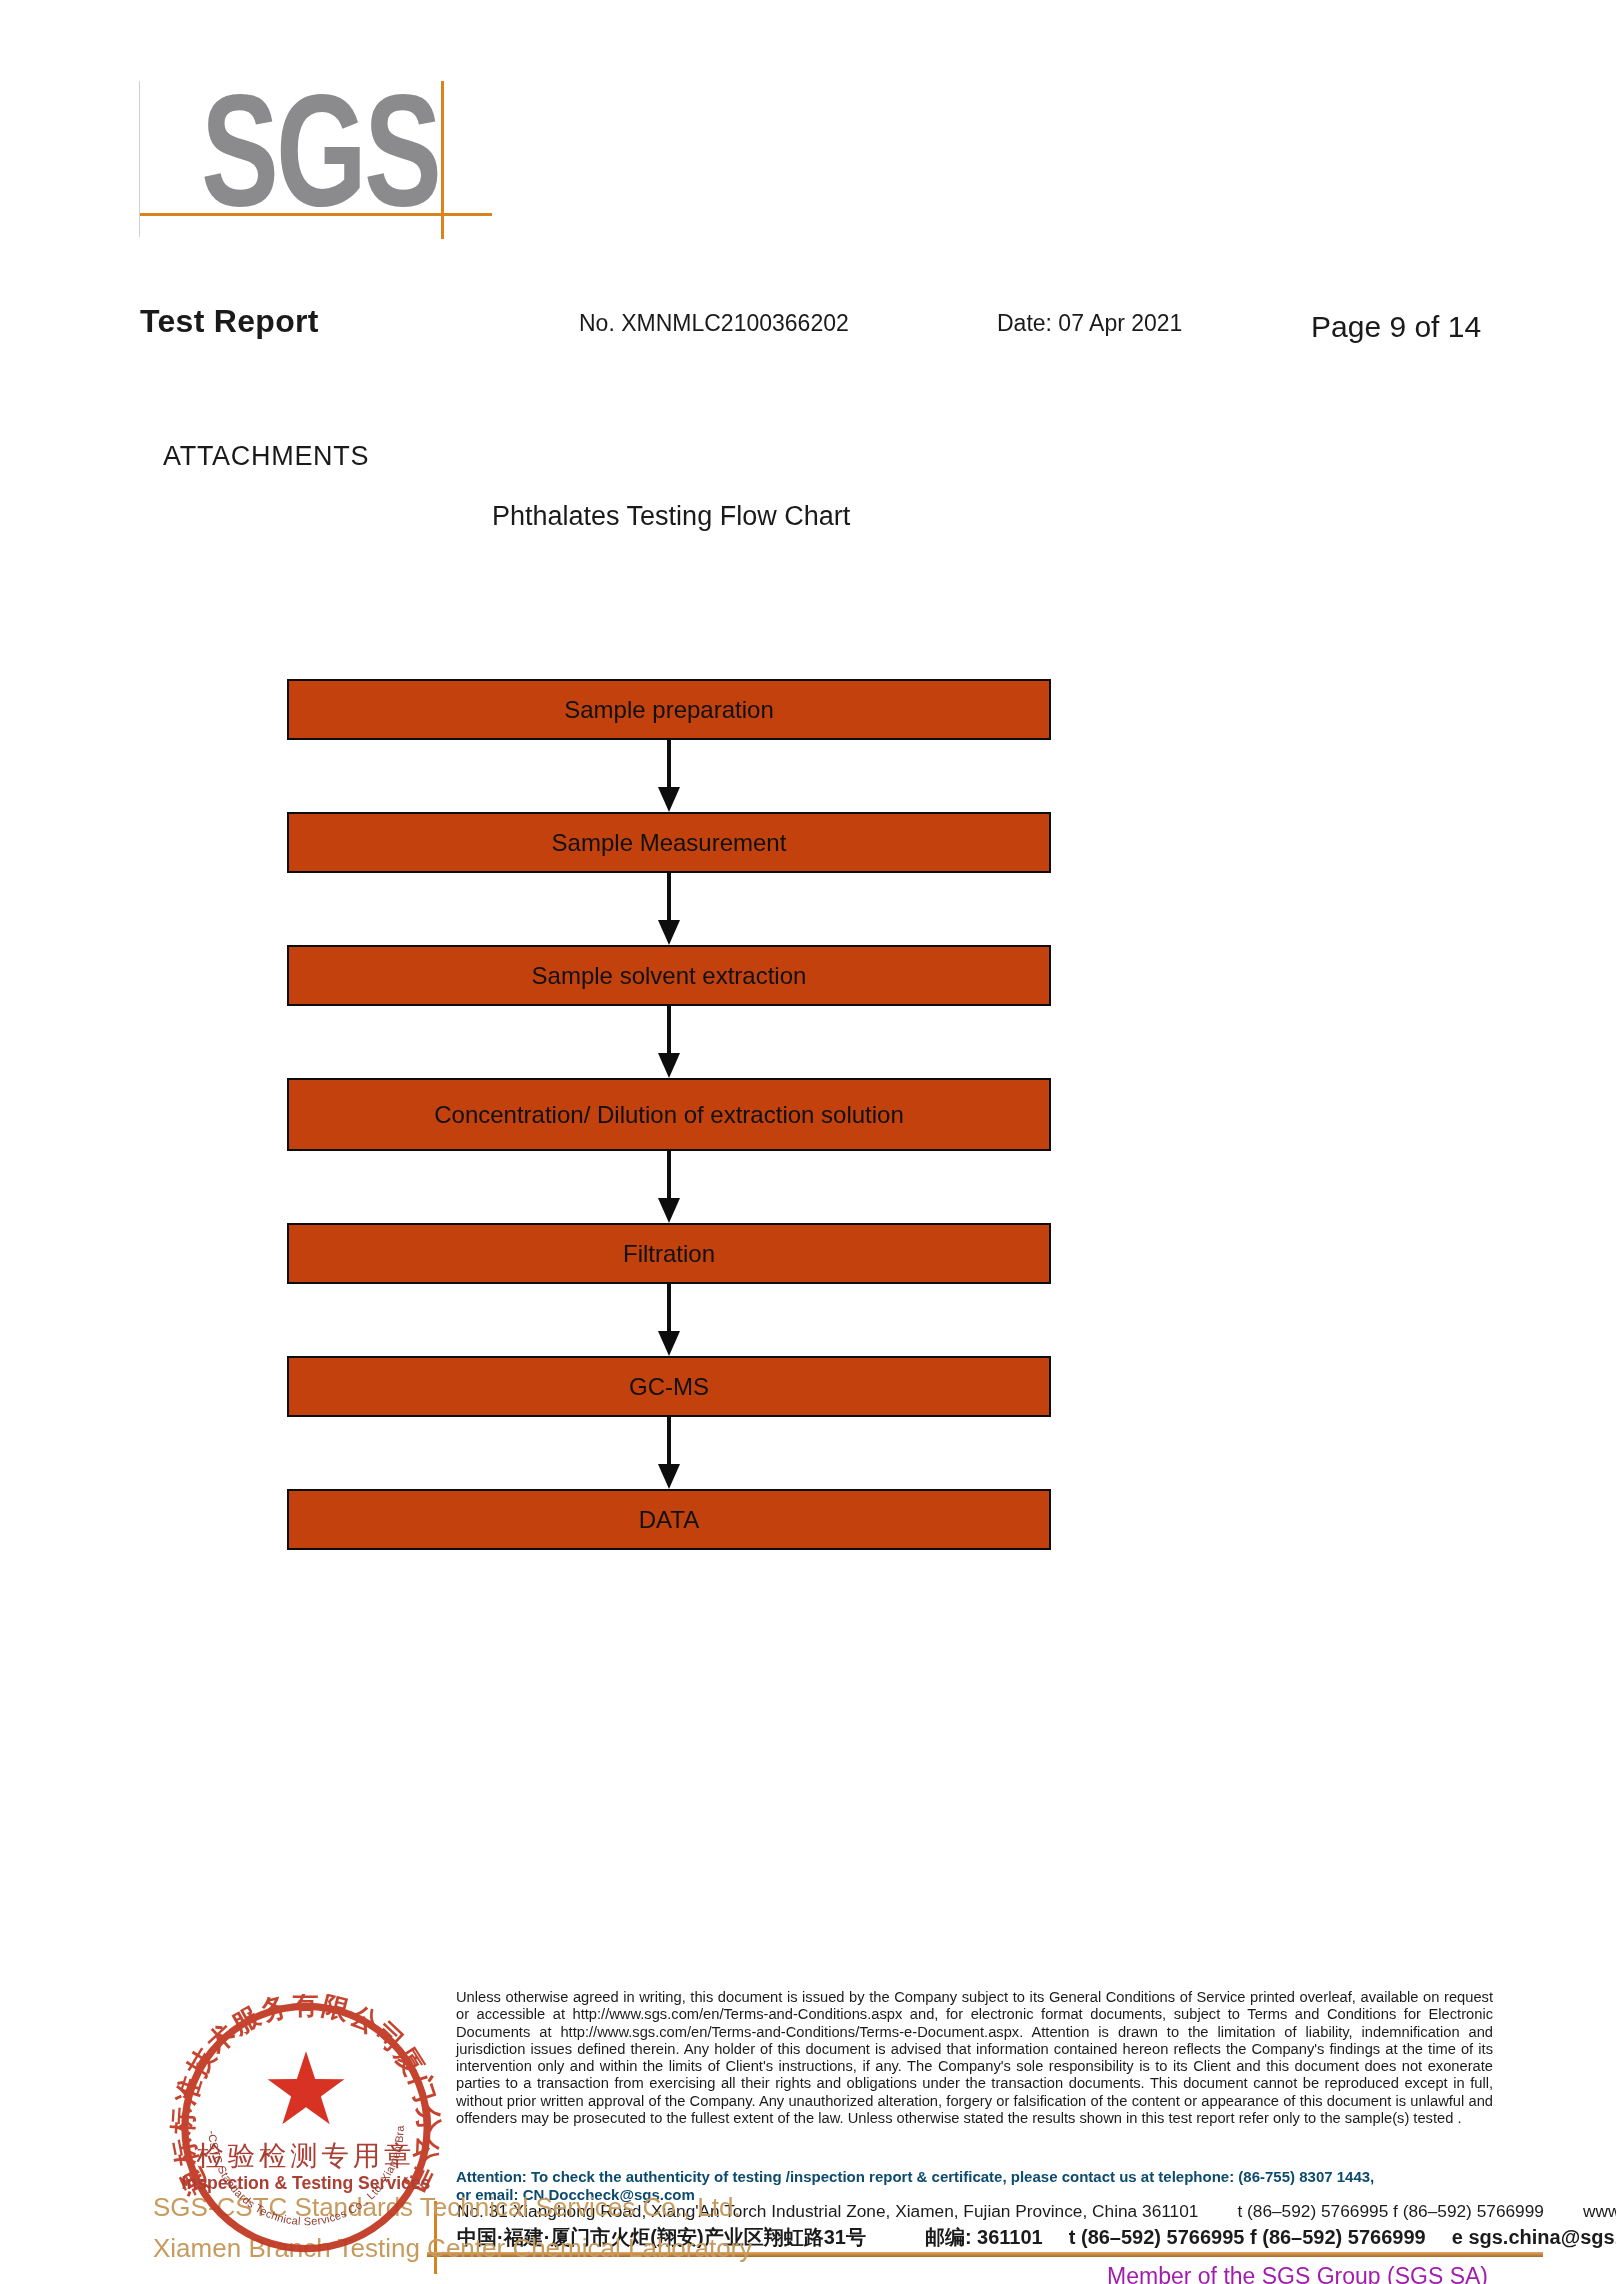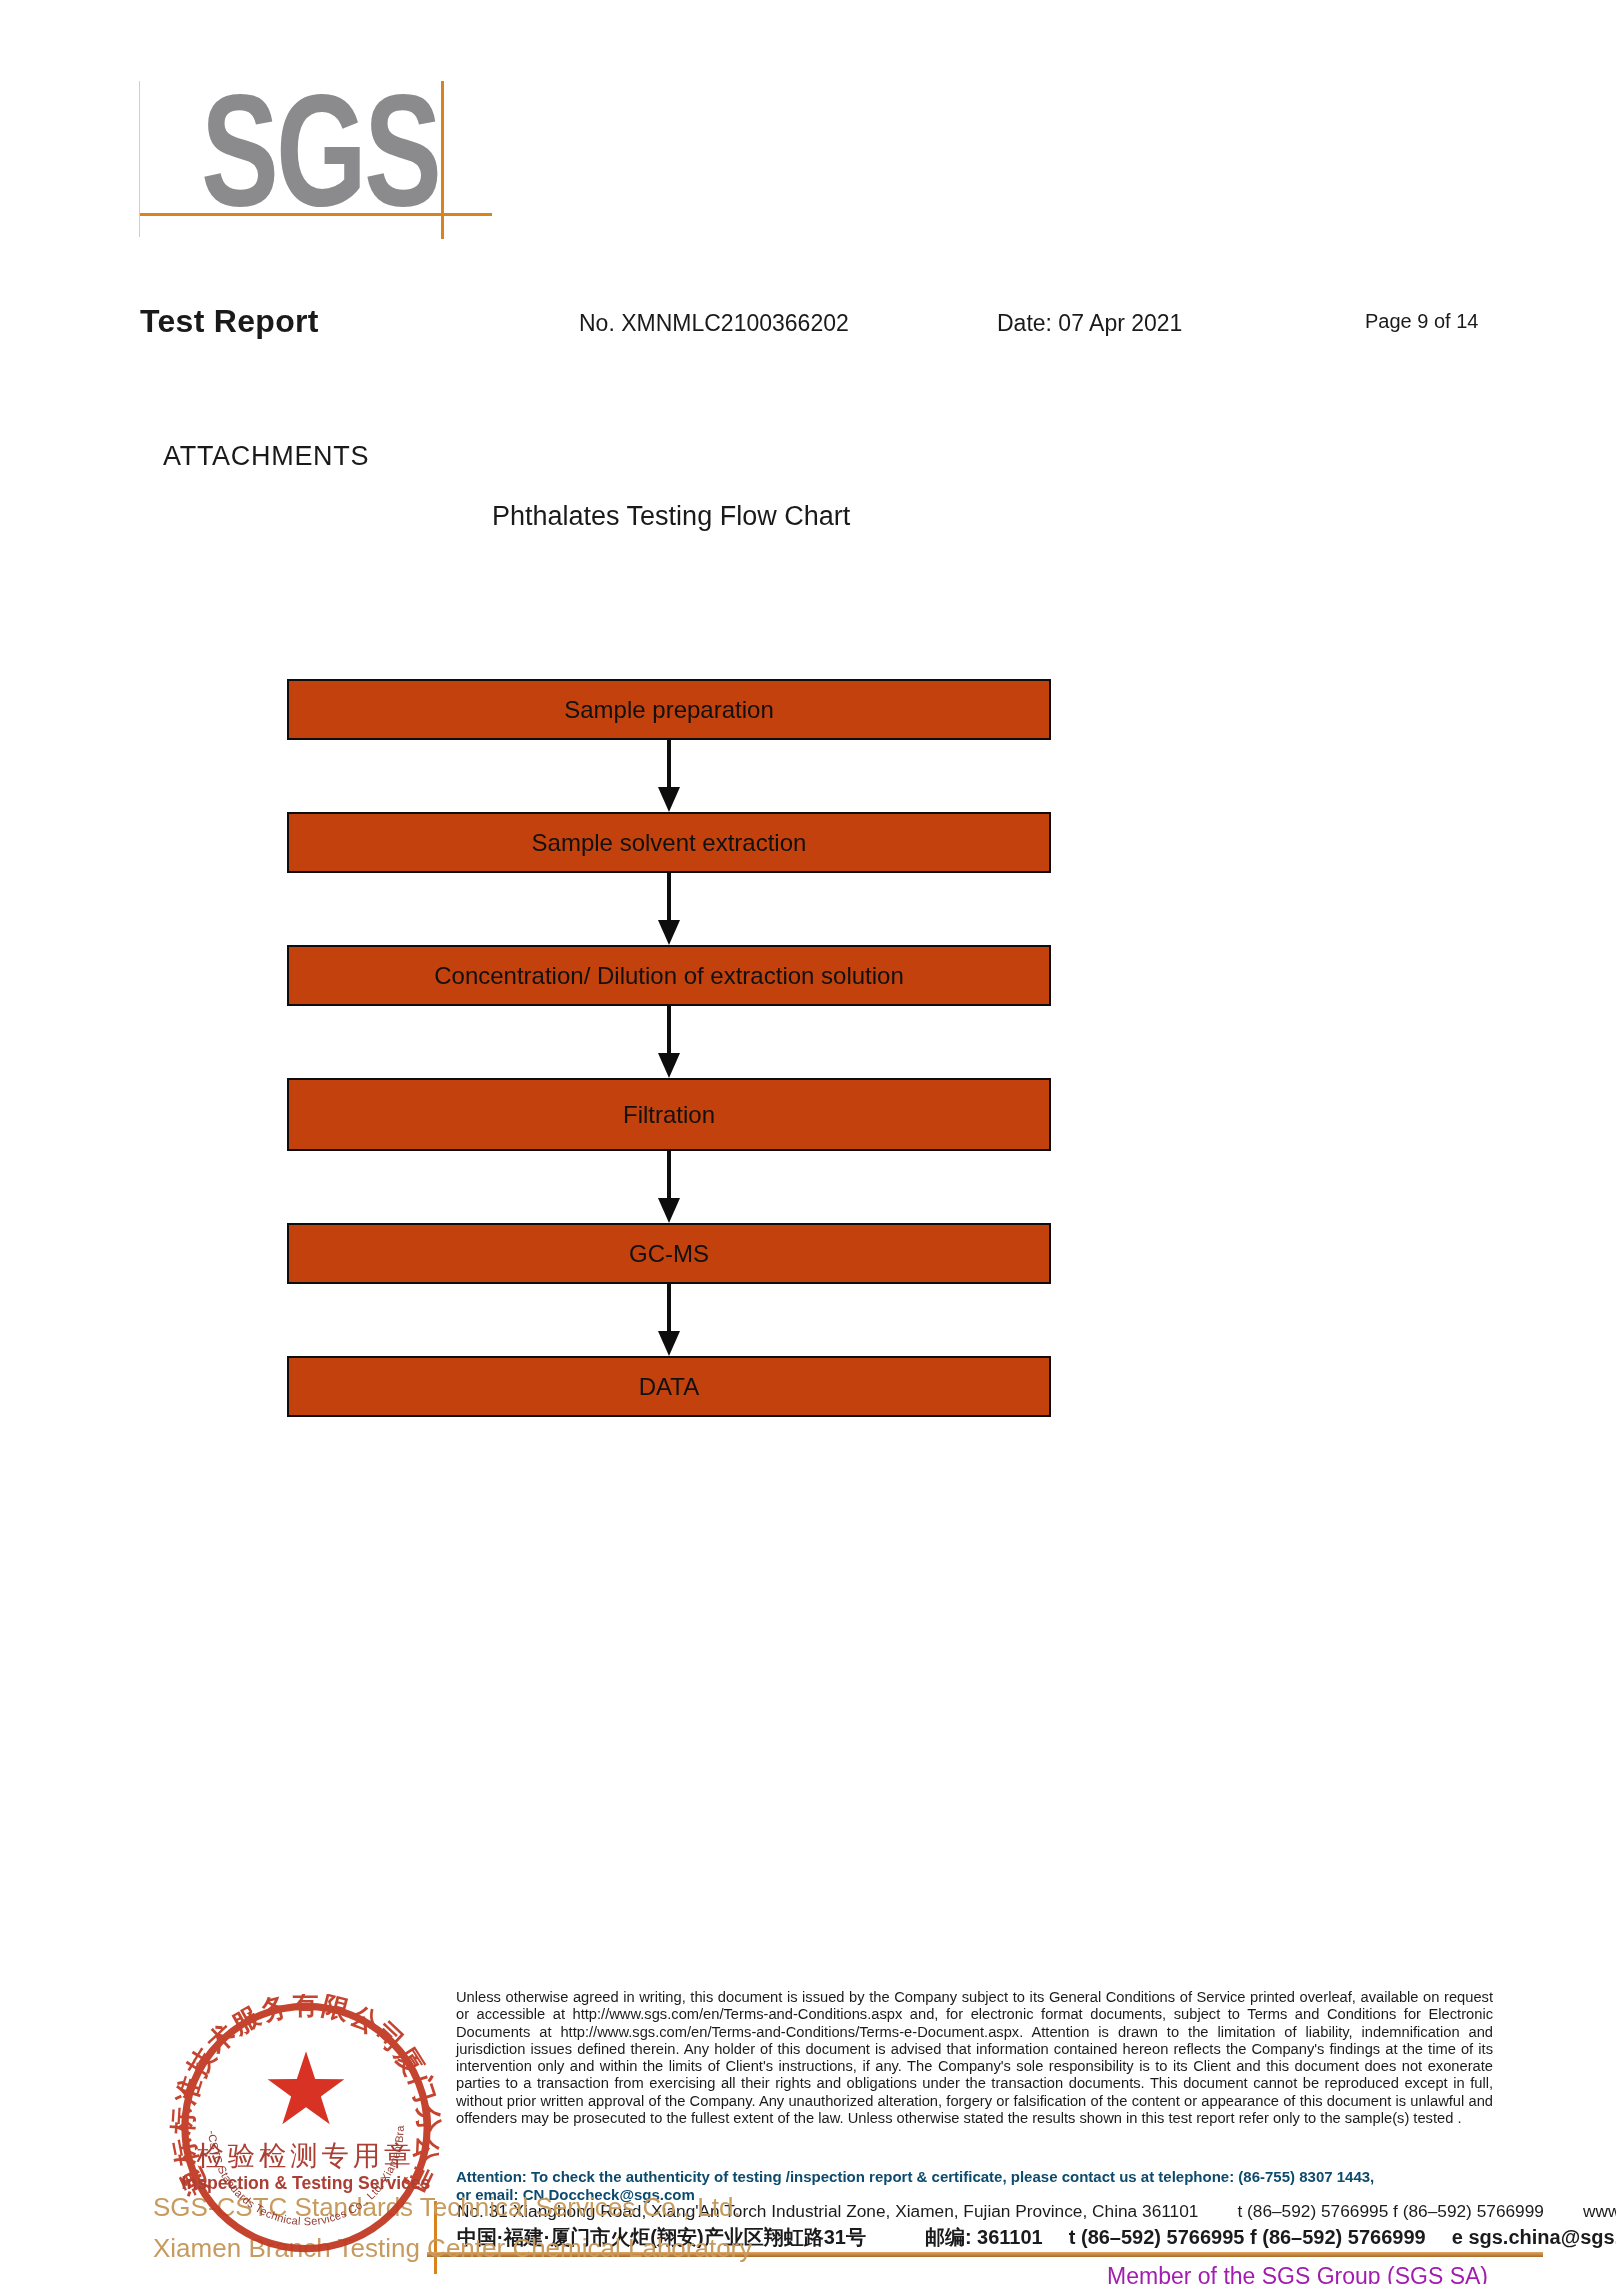--- a/index.html
+++ b/index.html
@@ -13,21 +13,21 @@
   .logo-gray-vline{left:139px;top:73px;width:1.3px;height:156px;background:#cfcfcf;}
   .logo-orange-vline{left:441px;top:73px;width:2.6px;height:158px;background:#d9831f;}
   .logo-orange-hline{left:140px;top:205px;width:352px;height:2.6px;background:#d9831f;}
   .sgs-letters{
     left:201px;top:77px;font-size:160px;font-weight:bold;color:#8b8b8e;
     line-height:130px;letter-spacing:-3.9px;transform:scaleX(0.73);transform-origin:left top;
   }
   .doc-title{left:140px;top:295px;font-size:32px;font-weight:bold;letter-spacing:0.3px;}
   .hdr-no{left:579px;top:302px;font-size:23px;}
   .hdr-date{left:997px;top:302px;font-size:23px;}
-  .hdr-page{left:1365px;top:302px;font-size:20px;}
+  .hdr-page{left:1311px;top:302px;font-size:30px;}
 
   
   .attachments{left:163px;top:433px;font-size:27px;letter-spacing:0.7px;}
   .chart-title{left:492px;top:493px;font-size:27px;}
 
   
   .flow{left:287px;top:671px;width:764px;}
   .flow .box{
     box-sizing:border-box;height:61px;border:2.6px solid #0d0d0d;background:#c2410c;
     display:flex;align-items:center;justify-content:center;font-size:24px;color:#111;
@@ -85,20 +85,29 @@
   <div class="abs hdr-page">Page 9 of 14</div>
 
   <div class="abs attachments">ATTACHMENTS</div>
   <div class="abs chart-title">Phthalates Testing Flow Chart</div>
 
   <div class="abs flow">
 
   <div class="step">
       <div class="box">
         <span>Sample preparation</span>
+      </div>
+      <div class="arrow">
+        <div class="stem"></div>
+        <div class="head"></div>
+      </div>
+    </div>
+      <div class="step">
+      <div class="box">
+        <span>Sample Measurement</span>
       </div>
       <div class="arrow">
         <div class="stem"></div>
         <div class="head"></div>
       </div>
     </div>
       <div class="step">
       <div class="box">
         <span>Sample solvent extraction</span>
       </div>

